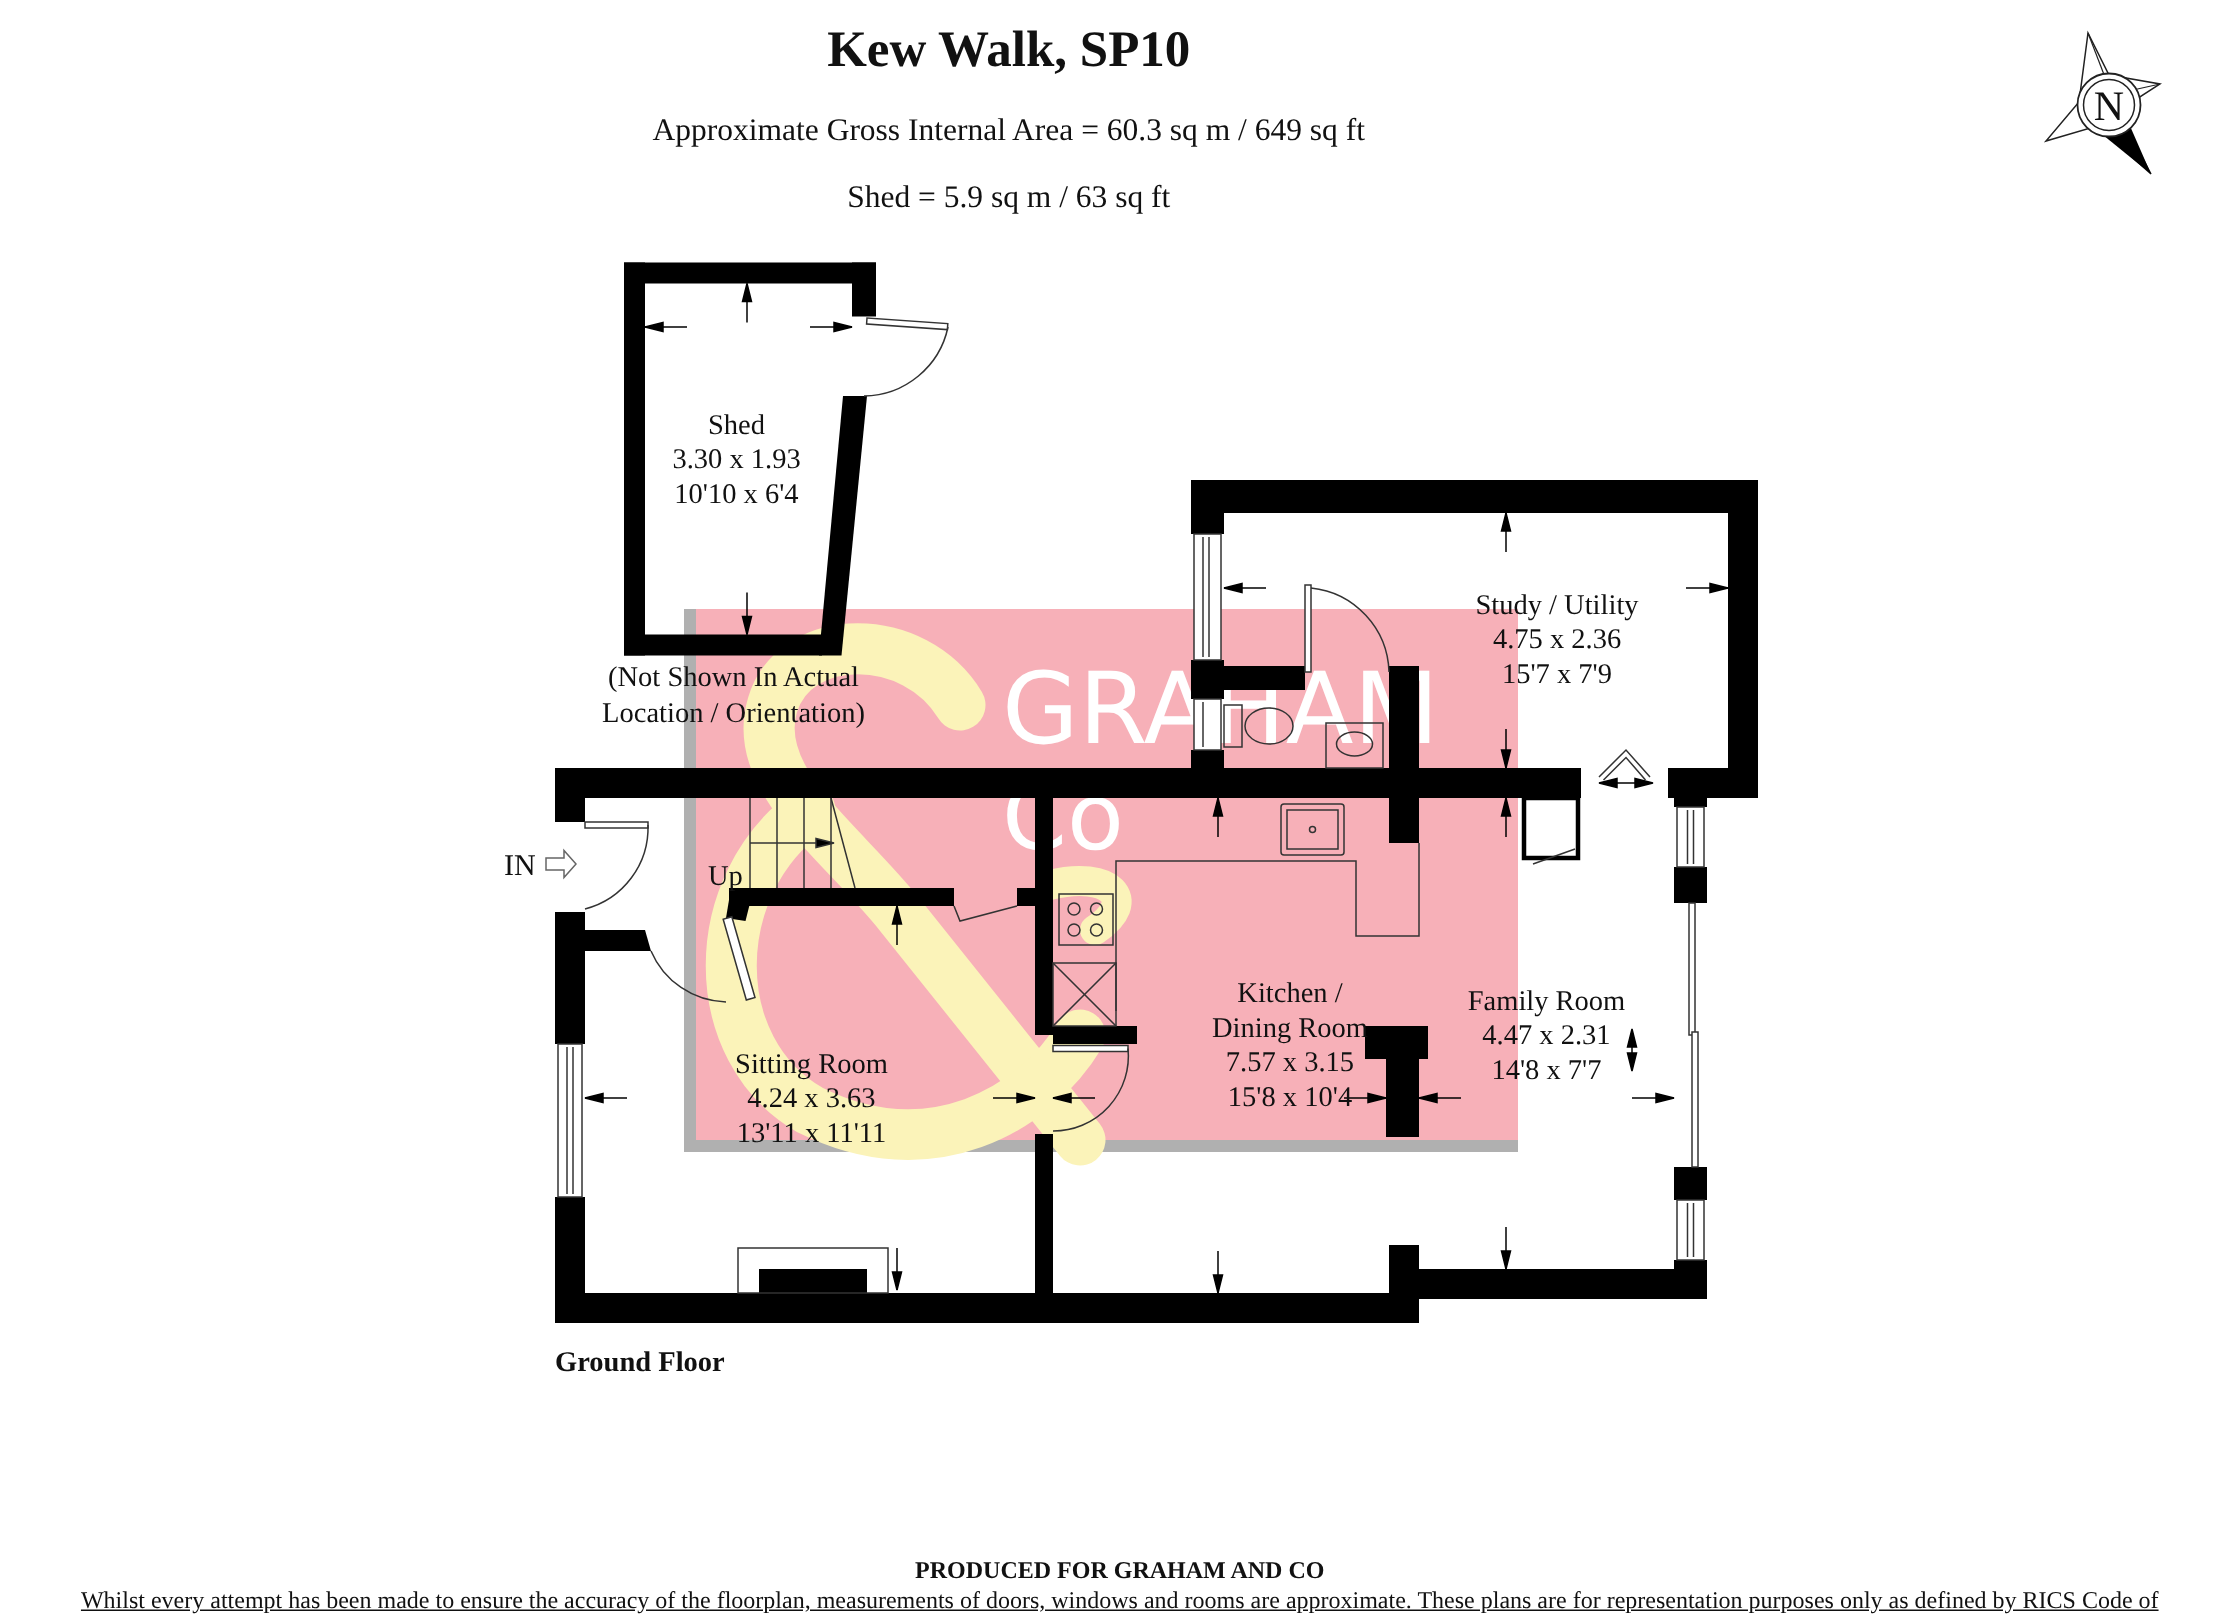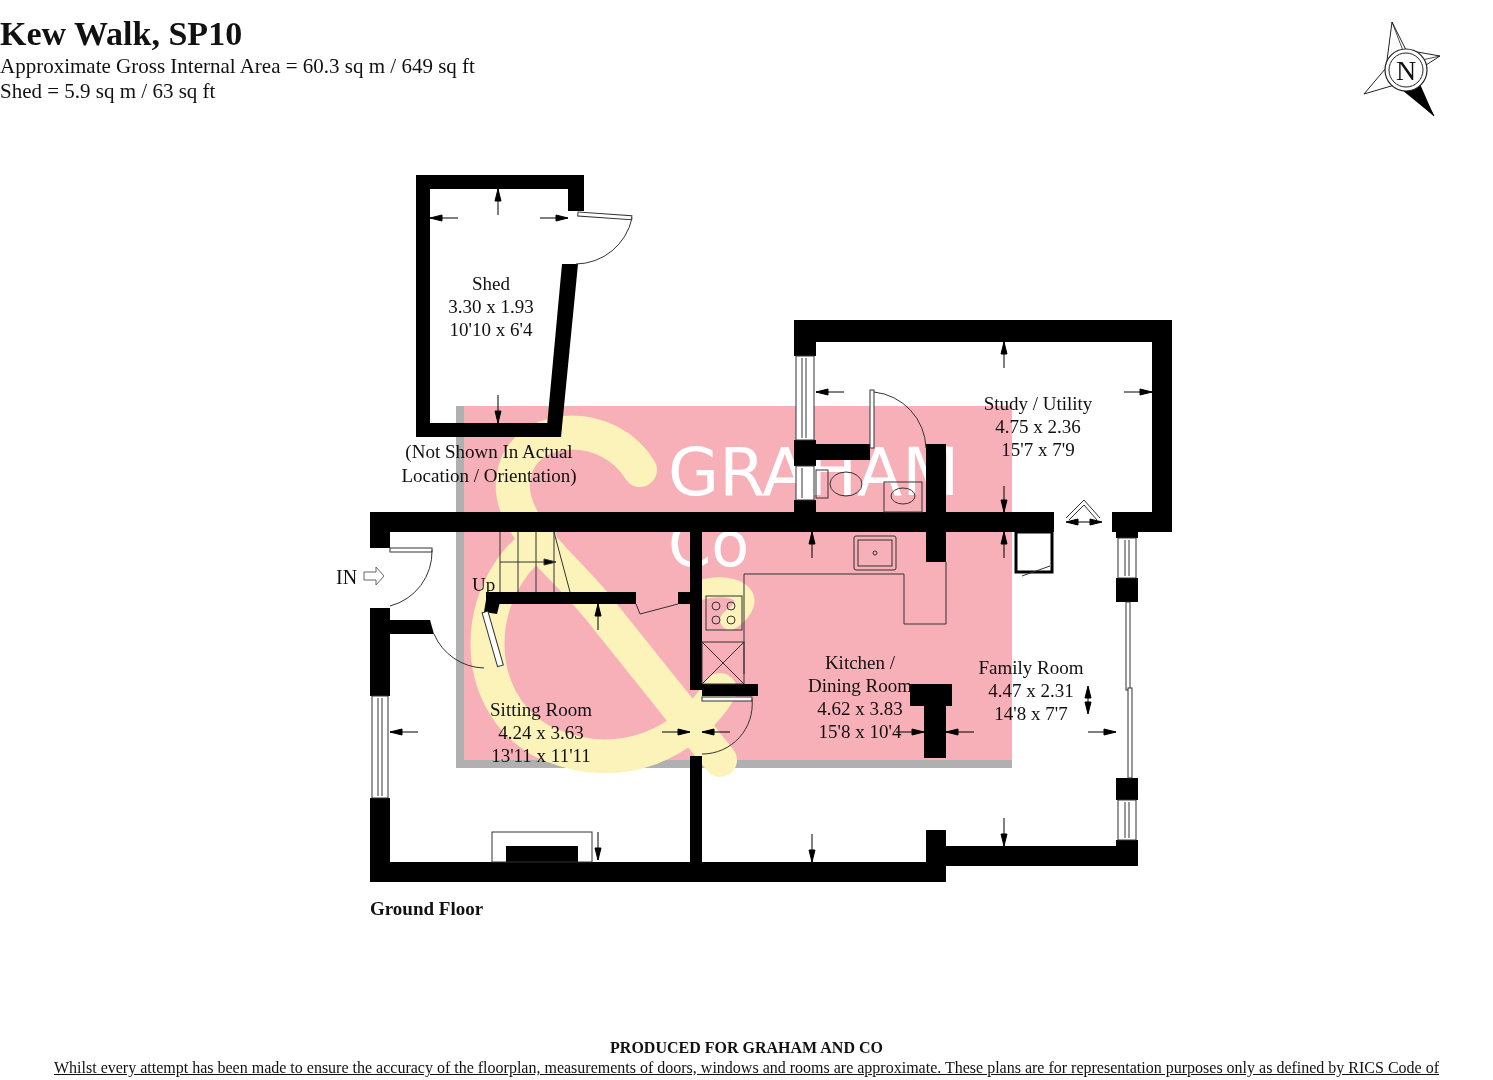--- a/index.html
+++ b/index.html
@@ -1,20 +1,20 @@
 <!DOCTYPE html>
 <html><head>
   <meta charset="utf-8">
   <style>
     html, body { margin: 0; padding: 0; background: #ffffff; }
     body { width: 1493px; height: 1080px; position: relative; overflow: hidden;
            font-family: "Liberation Serif", "DejaVu Serif", serif; color: #111; }
-    .header { position: absolute; left: 0; top: 14px; width: 1345px; text-align: left; }
+    .header { position: absolute; left: 0; top: 14px; width: 1345px; text-align: center; }
     .title { font-weight: bold; font-size: 34px; line-height: 40px; }
-    .subline { font-size: 21px; line-height: 25px; }
+    .subline { font-size: 21px; line-height: 25px; margin-top: 20px; }
     .compass { position: absolute; left: 1362px; top: 18px; width: 80px; height: 102px; }
     .plan { position: absolute; left: 0; top: 0; width: 1493px; height: 1080px; }
     .room-label { position: absolute; text-align: center; font-size: 19px; line-height: 23px; transform: translateX(-50%); white-space: nowrap; }
     .floor-label { position: absolute; left: 370px; top: 898px; font-weight: bold; font-size: 19px; }
     .footer { position: absolute; left: 0; top: 1014px; width: 1493px; text-align: center; margin-top: 24px; }
     .footer .produced { font-weight: bold; font-size: 16px; line-height: 20px; }
     .footer .disclaimer { font-size: 16px; line-height: 20px; padding: 0 44px; text-decoration: underline; }
     .in-label { position: absolute; left: 336px; top: 566px; font-size: 20px; }
     .up-label { position: absolute; left: 472px; top: 550px; font-size: 19px; margin-top: 24px; }
     .note { position: absolute; left: 489px; top: 440px; transform: translateX(-50%); text-align: center; font-size: 19px; line-height: 24px; white-space: nowrap; }
@@ -263,21 +263,21 @@
 
 <div class="room-label" style="left:1031px; top:656px;">
   <div>Family Room</div>
   <div>4.47 x 2.31</div>
   <div>14'8 x 7'7</div>
 </div>
 
 <div class="room-label" style="left:860px; top:651px;">
   <div>Kitchen /</div>
   <div>Dining Room</div>
-  <div>4.62 x 3.83</div>
+  <div>7.57 x 3.15</div>
   <div>15'8 x 10'4</div>
 </div>
 
 <div class="room-label" style="left:541px; top:698px;">
   <div>Sitting Room</div>
   <div>4.24 x 3.63</div>
   <div>13'11 x 11'11</div>
 </div>
 
 <div class="floor-label">Ground Floor</div>

